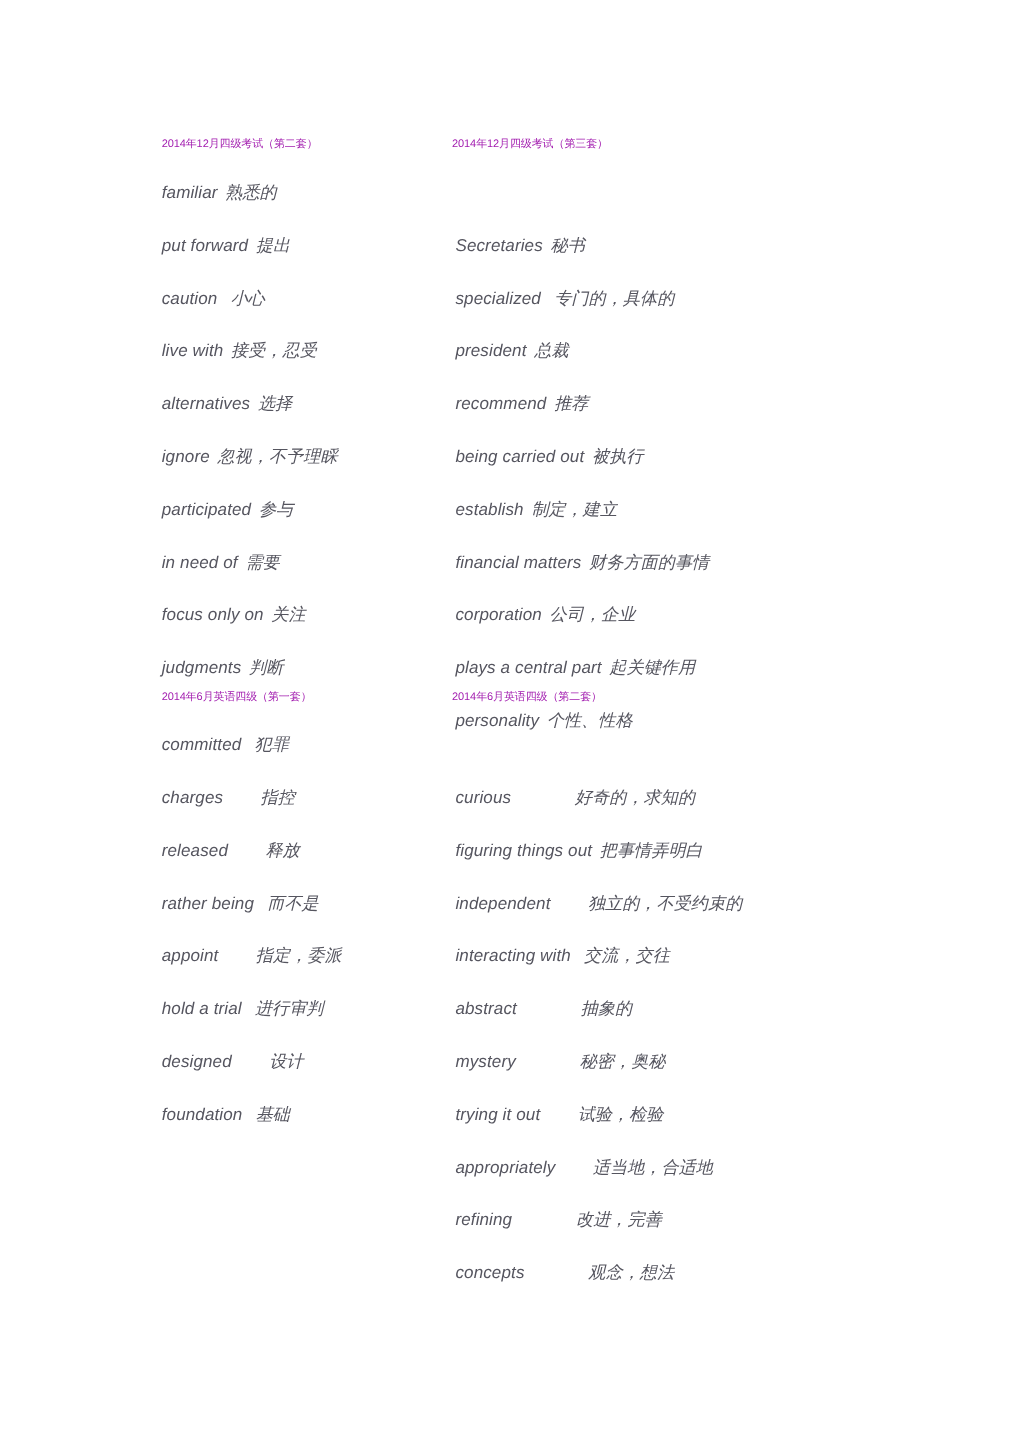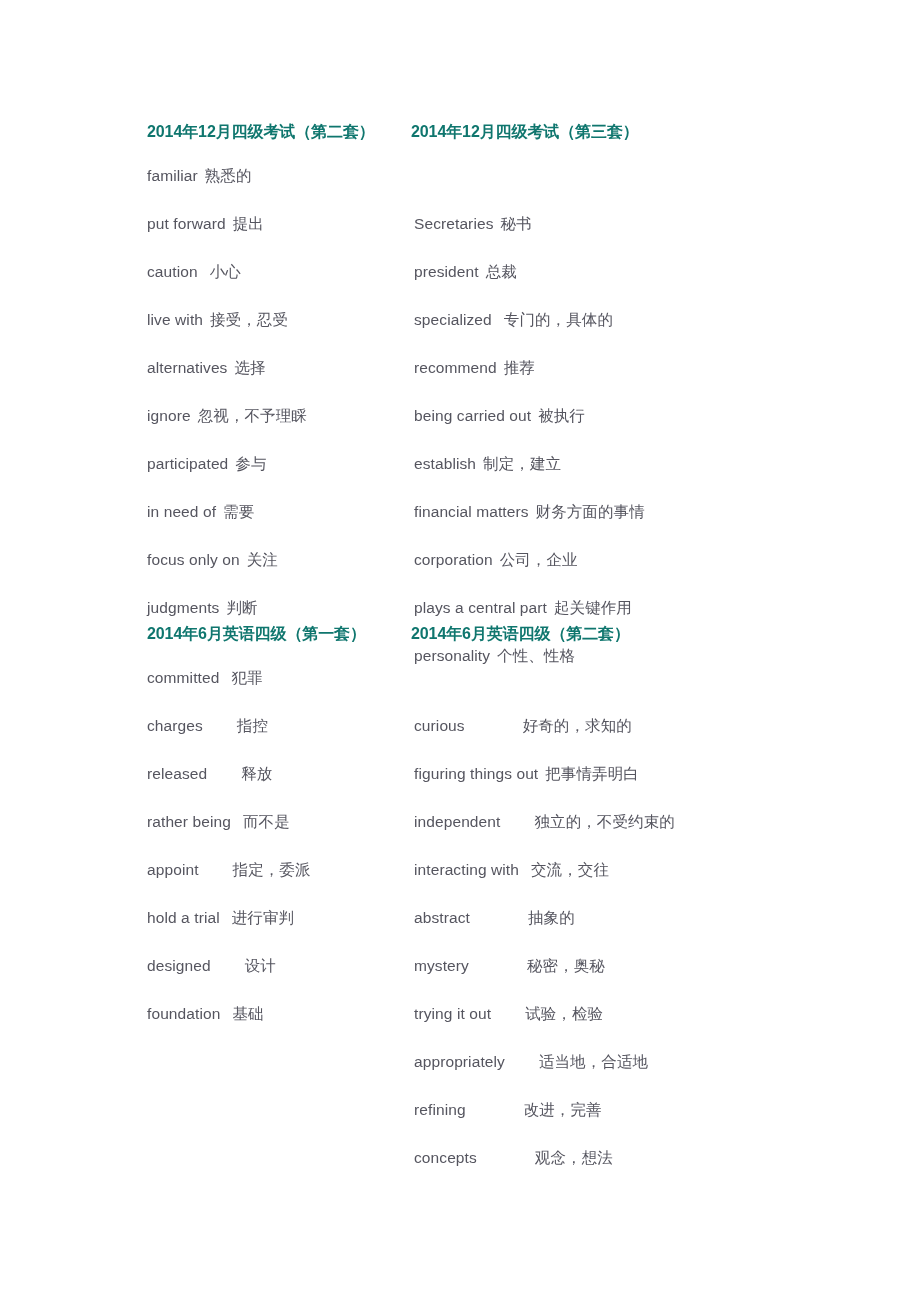--- a/index.html
+++ b/index.html
@@ -40,41 +40,42 @@
   .column {
     display: flex;
     flex-direction: column;
   }
 
   .col-left  { width: 258px; }
   .col-right { width: 420px; gap: 48px; }
 
   
   .section-heading {
-    font-size: 16px;
-    font-weight: bold;
-    color: #0f766e;
+    font-size: 10px;
+    font-weight: normal;
+    color: #a21caf;
     line-height: 20px;
     letter-spacing: -0.1px;
     white-space: nowrap;
     margin: 0 0 24px 0;
   }
   #section-1 .col-right .section-heading,
   #section-2 .col-right .section-heading {
     margin-left: 6px;
   }
 
   
   .entry {
     font-size: 15.5px;
     color: #55555f;
     line-height: 20px;
     white-space: pre;
     margin-bottom: 28px;
     letter-spacing: 0.1px;
+    font-style: italic;
   }
   .entry:last-child { margin-bottom: 0; }
 
   .col-right .entry { margin-left: 9px; }
 
   .entry .term { }
   .entry .gloss { }
 
   
   .gap-s  { display: inline-block; width: 7px; }
@@ -102,22 +103,22 @@
           <div class="entry"><span class="term">in need of</span><span class="gap-s"></span><span class="gloss">需要</span></div>
           <div class="entry"><span class="term">focus only on</span><span class="gap-s"></span><span class="gloss">关注</span></div>
           <div class="entry"><span class="term">judgments</span><span class="gap-s"></span><span class="gloss">判断</span></div>
         </div>
     </div>
 
     <div class="column col-right">
       <div class="section-heading">2014年12月四级考试（第三套）</div>
       <div class="entry-list">
           <div class="entry"><span class="term">Secretaries</span><span class="gap-s"></span><span class="gloss">秘书</span></div>
+          <div class="entry"><span class="term">specialized</span><span class="gap-m"></span><span class="gloss">专门的，具体的</span></div>
           <div class="entry"><span class="term">president</span><span class="gap-s"></span><span class="gloss">总裁</span></div>
-          <div class="entry"><span class="term">specialized</span><span class="gap-m"></span><span class="gloss">专门的，具体的</span></div>
           <div class="entry"><span class="term">recommend</span><span class="gap-s"></span><span class="gloss">推荐</span></div>
           <div class="entry"><span class="term">being carried out</span><span class="gap-s"></span><span class="gloss">被执行</span></div>
           <div class="entry"><span class="term">establish</span><span class="gap-s"></span><span class="gloss">制定，建立</span></div>
           <div class="entry"><span class="term">financial matters</span><span class="gap-s"></span><span class="gloss">财务方面的事情</span></div>
           <div class="entry"><span class="term">corporation</span><span class="gap-s"></span><span class="gloss">公司，企业</span></div>
           <div class="entry"><span class="term">plays a central part</span><span class="gap-s"></span><span class="gloss">起关键作用</span></div>
           <div class="entry"><span class="term">personality</span><span class="gap-s"></span><span class="gloss">个性、性格</span></div>
         </div>
     </div>
 

